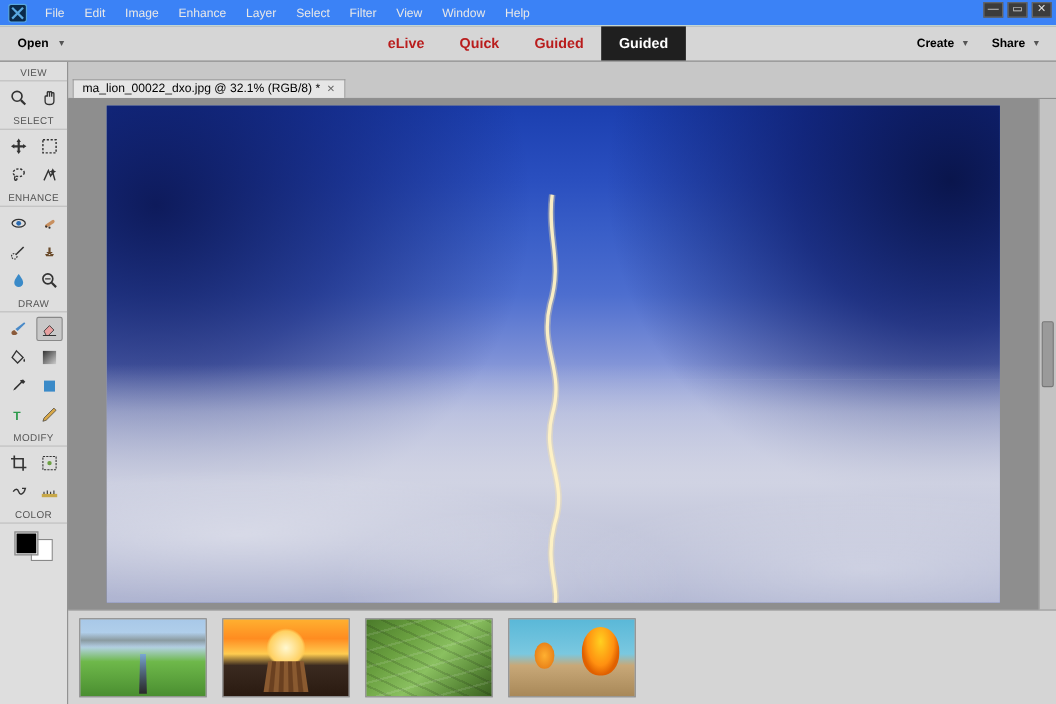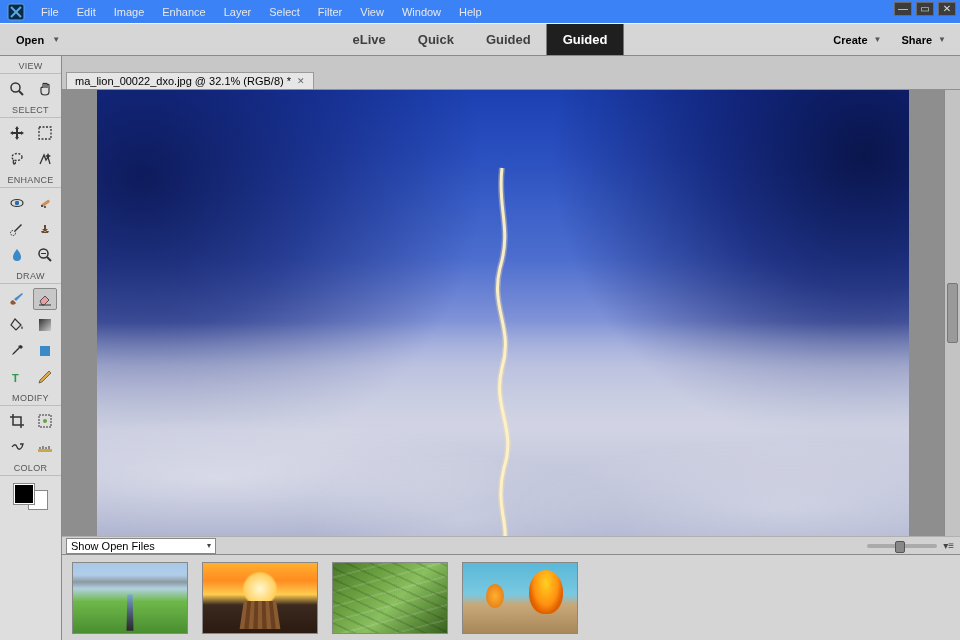--- a/index.html
+++ b/index.html
@@ -9,21 +9,21 @@
 .app-logo{width:32px;height:24px;display:flex;align-items:center;justify-content:center}
 .app-logo svg{display:block}
 .menubar-item{padding:0 9px;line-height:24px;cursor:default}
 .win-ctrls{position:absolute;right:4px;top:2px;display:flex;gap:4px}
 .win-btn{width:18px;height:14px;background:#3c3c3c;border:1px solid #6a6a6a;display:flex;align-items:center;justify-content:center;color:#ddd;font-size:10px;line-height:1}
 
 .modebar{height:32px;background:#d6d6d6;border-bottom:1px solid #8a8a8a;display:flex;align-items:center;padding:12px 6px;position:relative}
 .open-btn{font-weight:bold;font-size:14px;padding:4px 10px;display:flex;align-items:center;gap:8px;cursor:default}
 .open-btn .caret{font-size:8px;color:#555}
 .mode-tabs{position:absolute;left:50%;transform:translateX(-50%);display:flex;height:100%}
-.mode-tab{padding:0 16px;display:flex;align-items:center;font-weight:bold;font-size:13px;color:#404040;cursor:default}
+.mode-tab{padding:0 16px;display:flex;align-items:center;font-weight:bold;font-size:13px;color:#b91c1c;cursor:default}
 .mode-tab.active{background:#1f1f1f;color:#fff}
 .mode-right{position:absolute;right:6px;display:flex;gap:4px}
 .mode-btn{font-weight:bold;font-size:13px;padding:4px 8px;display:flex;align-items:center;gap:6px;cursor:default}
 .mode-btn .caret{font-size:8px;color:#555}
 
 .body-row{flex:1;display:flex;min-height:0}
 
 .toolpanel{width:62px;background:#dedede;border-right:1px solid #8a8a8a;display:flex;flex-direction:column;align-items:center;padding-top:2px}
 .tool-section-label{font-size:9px;color:#555;letter-spacing:0.3px;margin:3px 0 2px;text-align:center;width:100%;border-bottom:1px solid #bdbdbd;padding-bottom:2px}
 .tool-grid{display:grid;grid-template-columns:24px 24px;gap:4px;padding:2px 0}
@@ -317,29 +317,20 @@
                 <path d="M60 0 C55 40 70 60 58 100 C48 140 72 160 60 200 C50 240 75 260 62 300 C52 340 70 360 60 380" fill="none" stroke="#fff8d8" stroke-width="3" opacity="0.95"></path>
                 <path d="M60 0 C55 40 70 60 58 100 C48 140 72 160 60 200 C50 240 75 260 62 300 C52 340 70 360 60 380" fill="none" stroke="#ffe8a0" stroke-width="6" opacity="0.35"></path>
               </svg>
           </div>
         </div>
       </div>
       <div class="vscroll">
         <div class="vscroll-thumb"></div>
       </div>
     </div>
-    <div class="openfiles-row">
-      <div class="openfiles-dd">
-        <span>Show Open Files</span>
-      </div>
-      <div class="openfiles-right">
-        <div class="of-slider"></div>
-        <div class="of-menu">▾≡</div>
-      </div>
-    </div>
     <div class="photobin">
       <div class="thumb th1"></div>
       <div class="thumb th2"></div>
       <div class="thumb th3"></div>
       <div class="thumb th4"></div>
     </div>
   </div>
 
 </div>
 

